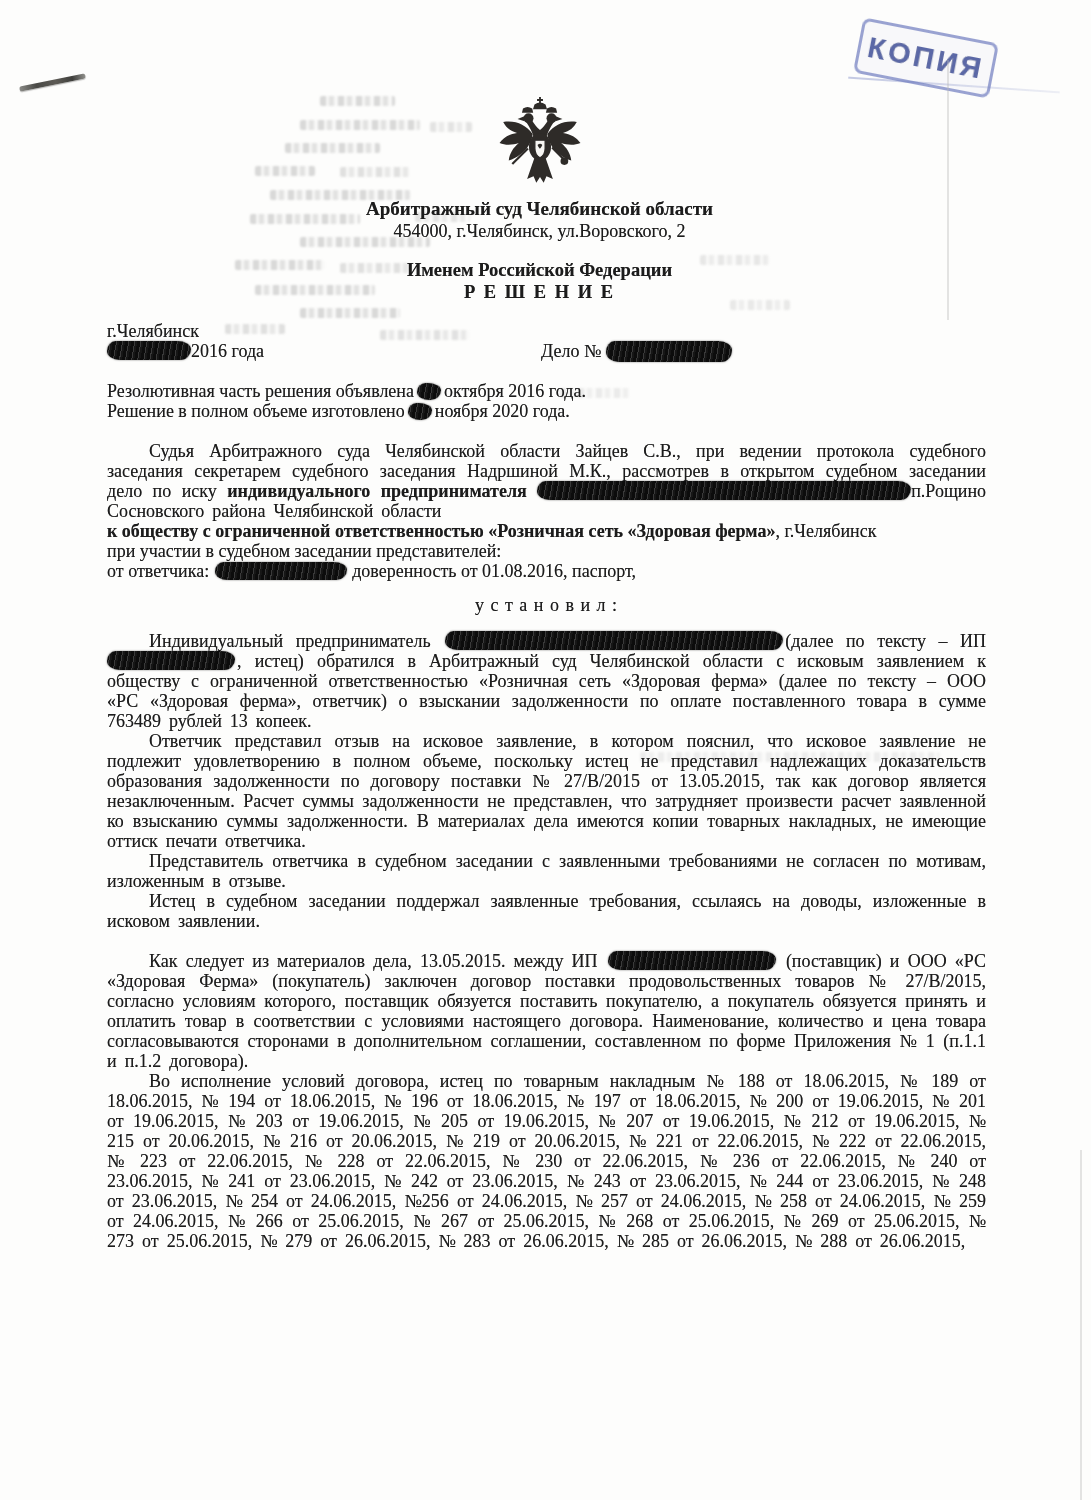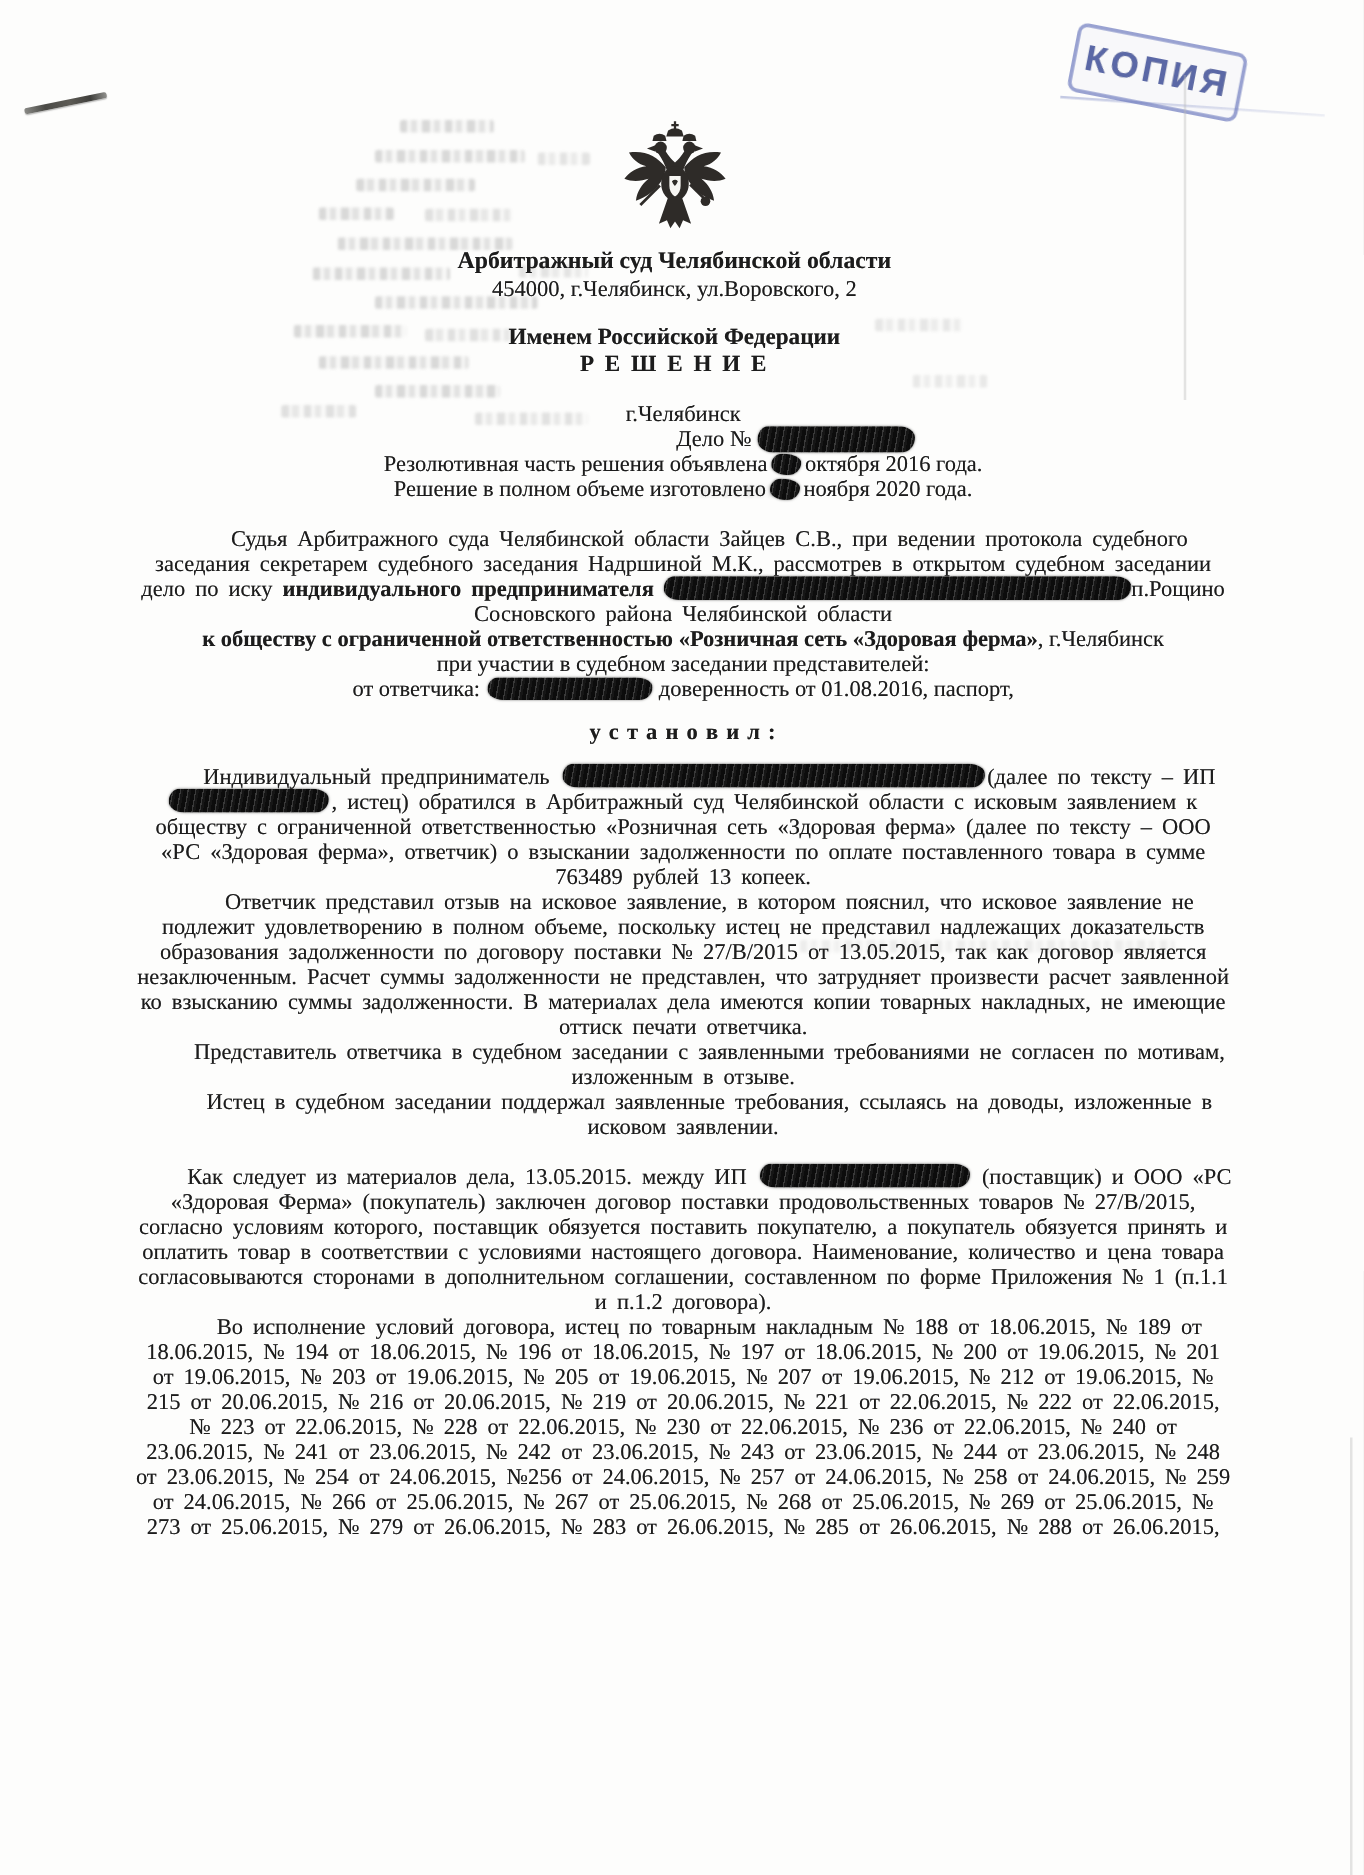--- a/index.html
+++ b/index.html
@@ -57,29 +57,29 @@
   .emblem{display:block;margin:0 auto 6px auto;}
   .court-name{font-size:19px;font-weight:bold;line-height:22px;}
   .court-address{font-size:18px;line-height:22px;}
   .in-the-name{margin-top:17px;font-size:18.5px;font-weight:bold;line-height:22px;}
   .decision-title{font-size:18.5px;font-weight:bold;letter-spacing:2px;line-height:23px;}
   
   .content{
     position:absolute;left:107px;top:321px;width:879px;
     font-size:18px;line-height:20px;
   }
-  .content p{margin:0;text-align:center;}
+  .content p{margin:0;}
   .meta{position:relative;}
   .case-group{position:absolute;left:434px;top:20px;white-space:nowrap;}
   .gap{height:20px;}
   .just{text-align:justify;word-spacing:3.5px;}
   .ind{text-indent:42px;}
   b{font-weight:bold;margin-top:12px;}
   .ustanovil{
-    text-align:center;font-weight:bold;letter-spacing:1px;
+    text-align:center;font-weight:normal;letter-spacing:1px;
     margin-top:14px !important;margin-bottom:16px !important;
   }
   .p6{margin-top:20px !important;}
   .r-sm{width:24px;height:17px;margin:0 3px;}
   .r-date{width:84px;height:19px;}
   .r-case{width:126px;height:21px;vertical-align:-5px;}
   .r-judge{width:374px;height:19px;}
   .r-rep{width:132px;height:18px;margin:0 5px 0 6px;}
   .r-p1a{width:338px;height:19px;margin:0 2px;}
   .r-p1b{width:128px;height:19px;margin-right:2px;}
@@ -148,20 +148,21 @@
     <div class="court-name">Арбитражный суд Челябинской области</div>
     <div class="court-address">454000, г.Челябинск, ул.Воровского, 2</div>
     <div class="in-the-name">Именем Российской Федерации</div>
     <div class="decision-title">Р Е Ш Е Н И Е</div>
   </div>
 
   <div class="content">
 
     <div class="meta">
       <p>г.Челябинск</p>
+      <p><span class="redact r-date"></span><span>2016 года</span></p>
       <span class="case-group"><span>Дело №</span>&nbsp;<span class="redact r-case"></span></span>
     </div>
 
     <div class="gap"></div>
 
     <p><span>Резолютивная часть решения объявлена</span><span class="redact r-sm"></span><span>октября 2016 года.</span></p>
     <p><span>Решение в полном объеме изготовлено</span><span class="redact r-sm"></span><span>ноября 2020 года.</span></p>
 
     <div class="gap"></div>
 

